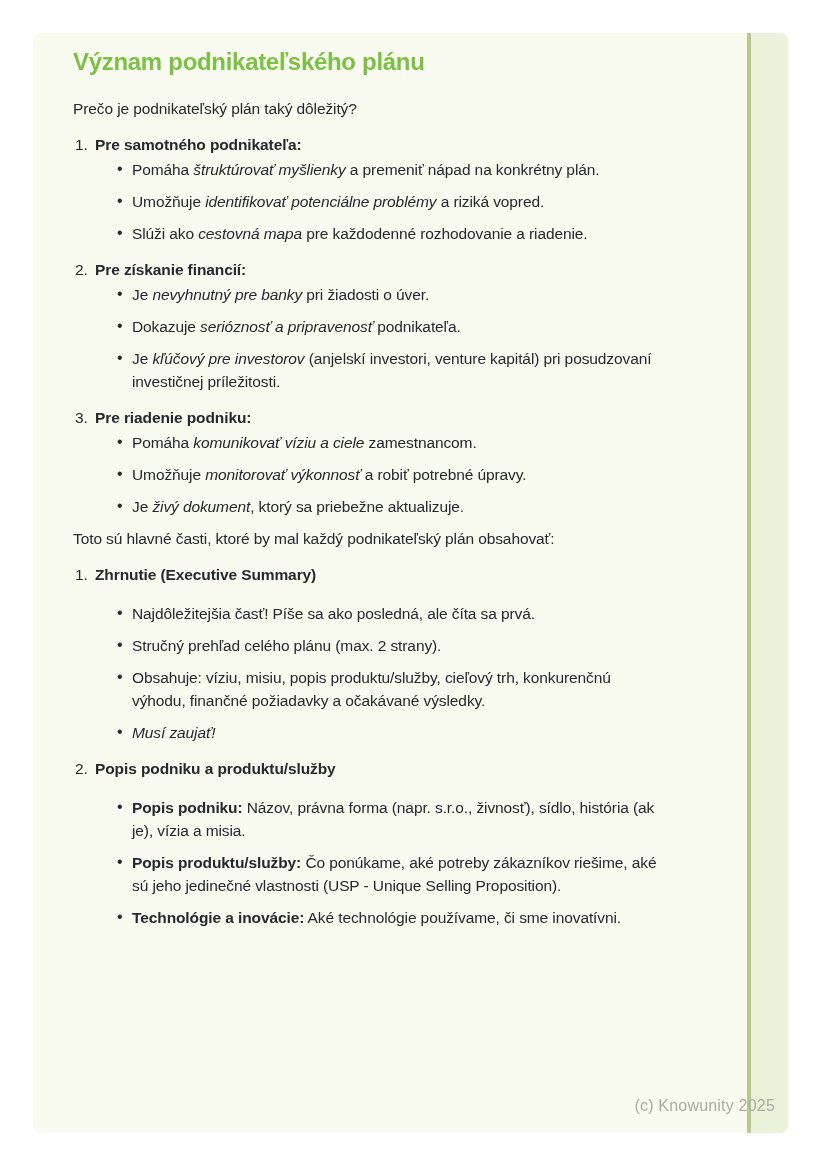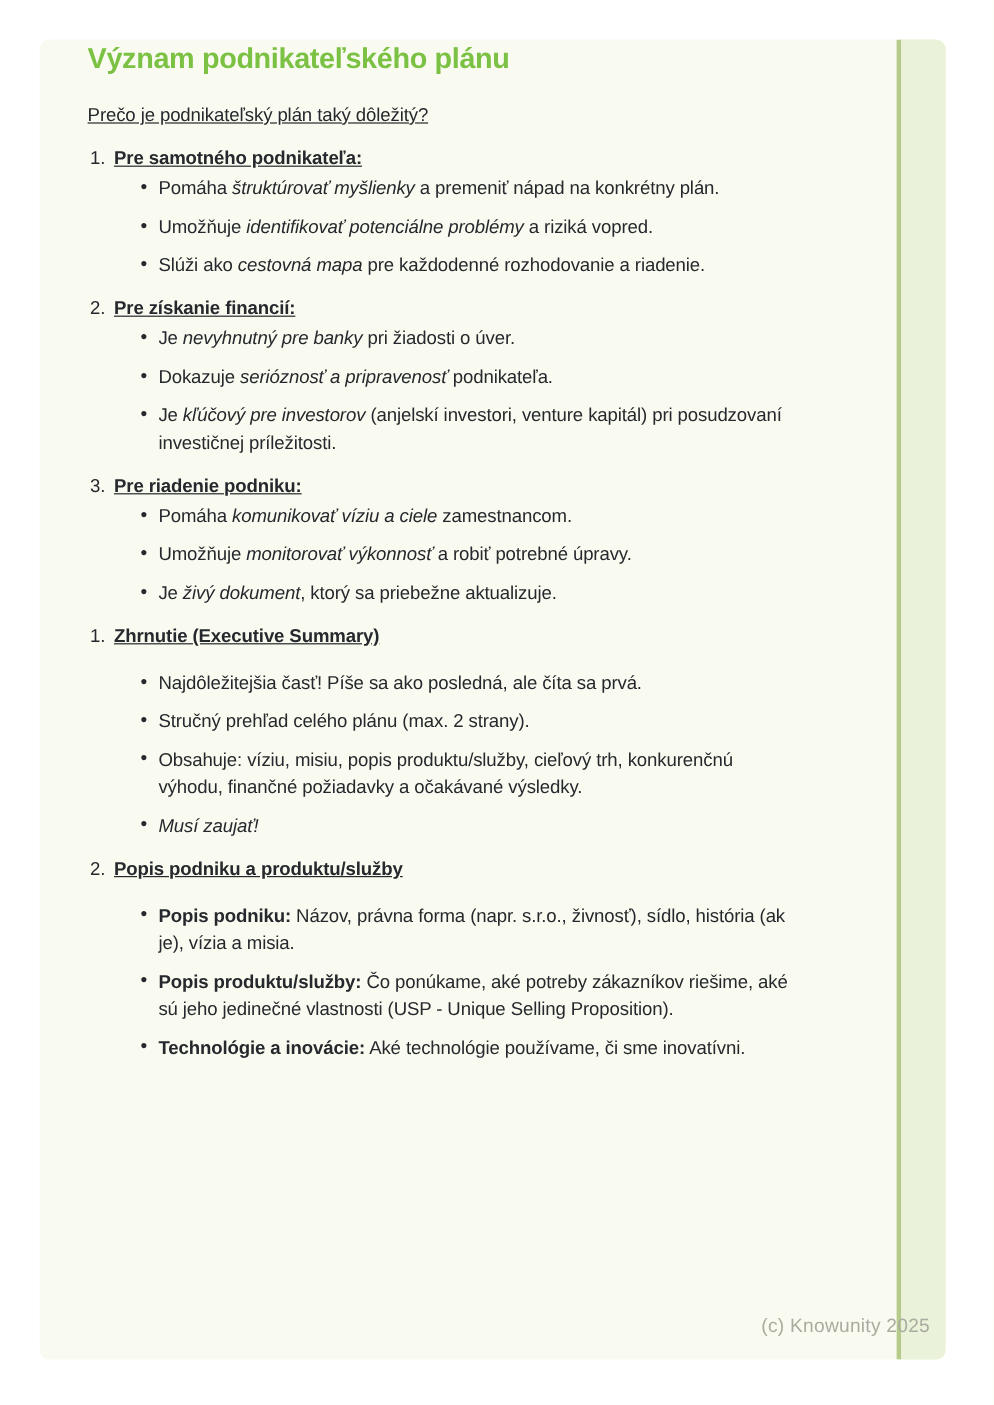--- a/index.html
+++ b/index.html
@@ -11,35 +11,35 @@
   .card{
     position:absolute;left:33px;top:33px;width:755px;height:1100px;
     background:#fafbf0;border-radius:8px;
   }
   .stripe{
     position:absolute;top:0;right:0;bottom:0;width:41px;
     background:#eaf2d9;border-left:4px solid #b6ca8b;
     border-radius:0 8px 8px 0;box-sizing:border-box;z-index:1;
   }
   .content{
-    position:absolute;left:40px;top:2px;width:592px;
+    position:absolute;left:40px;top:14px;width:592px;
     color:#25282c;font-size:15.5px;line-height:23px;letter-spacing:-0.1px;
     z-index:2;
   }
   .content h1{
     font-size:24px;line-height:29px;font-weight:700;color:#7bc143;
     margin:15px 0 21px 0;letter-spacing:-0.3px;
   }
   .content h1:first-child{margin-top:0;}
-  .content p{margin:0 0 8px 0;text-decoration:underline;}
+  .content p{margin:0 0 8px 0;}
   .numlist{margin:0;}
   .num-row{display:flex;margin:13px 0 2px 0;}
   .numlist.spaced .num-row{margin:13px 0 16px 0;}
   .num{flex:none;width:20px;margin-left:2px;}
-  .num-title{flex:1;text-decoration:underline;}
+  .num-title{flex:1;}
   .b{font-weight:700;}
   .i{font-style:italic;text-align:center;}
   ul.bullets{list-style:none;margin:0;padding:0 0 0 44px;}
   ul.bullets li{position:relative;padding-left:15px;margin:0 0 9px 0;}
   ul.bullets li::before{content:"\2022";position:absolute;left:0;top:-1px;font-size:16px;}
   .footer{
     position:absolute;right:13px;bottom:18px;z-index:3;
     font-size:16px;color:#a9aca0;letter-spacing:0.2px;
   }
 </style>
@@ -73,20 +73,21 @@
         <div class="num-row">
           <span class="num">3.</span>
           <span class="num-title"><span class="b">Pre riadenie podniku:</span></span>
         </div>
         <ul class="bullets">
           <li><span>Pomáha </span><span class="i">komunikovať víziu a ciele</span><span> zamestnancom.</span></li>
           <li><span>Umožňuje </span><span class="i">monitorovať výkonnosť</span><span> a robiť potrebné úpravy.</span></li>
           <li><span>Je </span><span class="i">živý dokument</span><span>, ktorý sa priebežne aktualizuje.</span></li>
         </ul>
       </div>
+      <p><span>Toto sú hlavné časti, ktoré by mal každý podnikateľský plán obsahovať:</span></p>
       <div class="numlist spaced">
         <div class="num-row">
           <span class="num">1.</span>
           <span class="num-title"><span class="b">Zhrnutie (Executive Summary)</span></span>
         </div>
         <ul class="bullets">
           <li><span>Najdôležitejšia časť! Píše sa ako posledná, ale číta sa prvá.</span></li>
           <li><span>Stručný prehľad celého plánu (max. 2 strany).</span></li>
           <li><span>Obsahuje: víziu, misiu, popis produktu/služby, cieľový trh, konkurenčnú výhodu, finančné požiadavky a očakávané výsledky.</span></li>
           <li><span class="i">Musí zaujať!</span></li>

